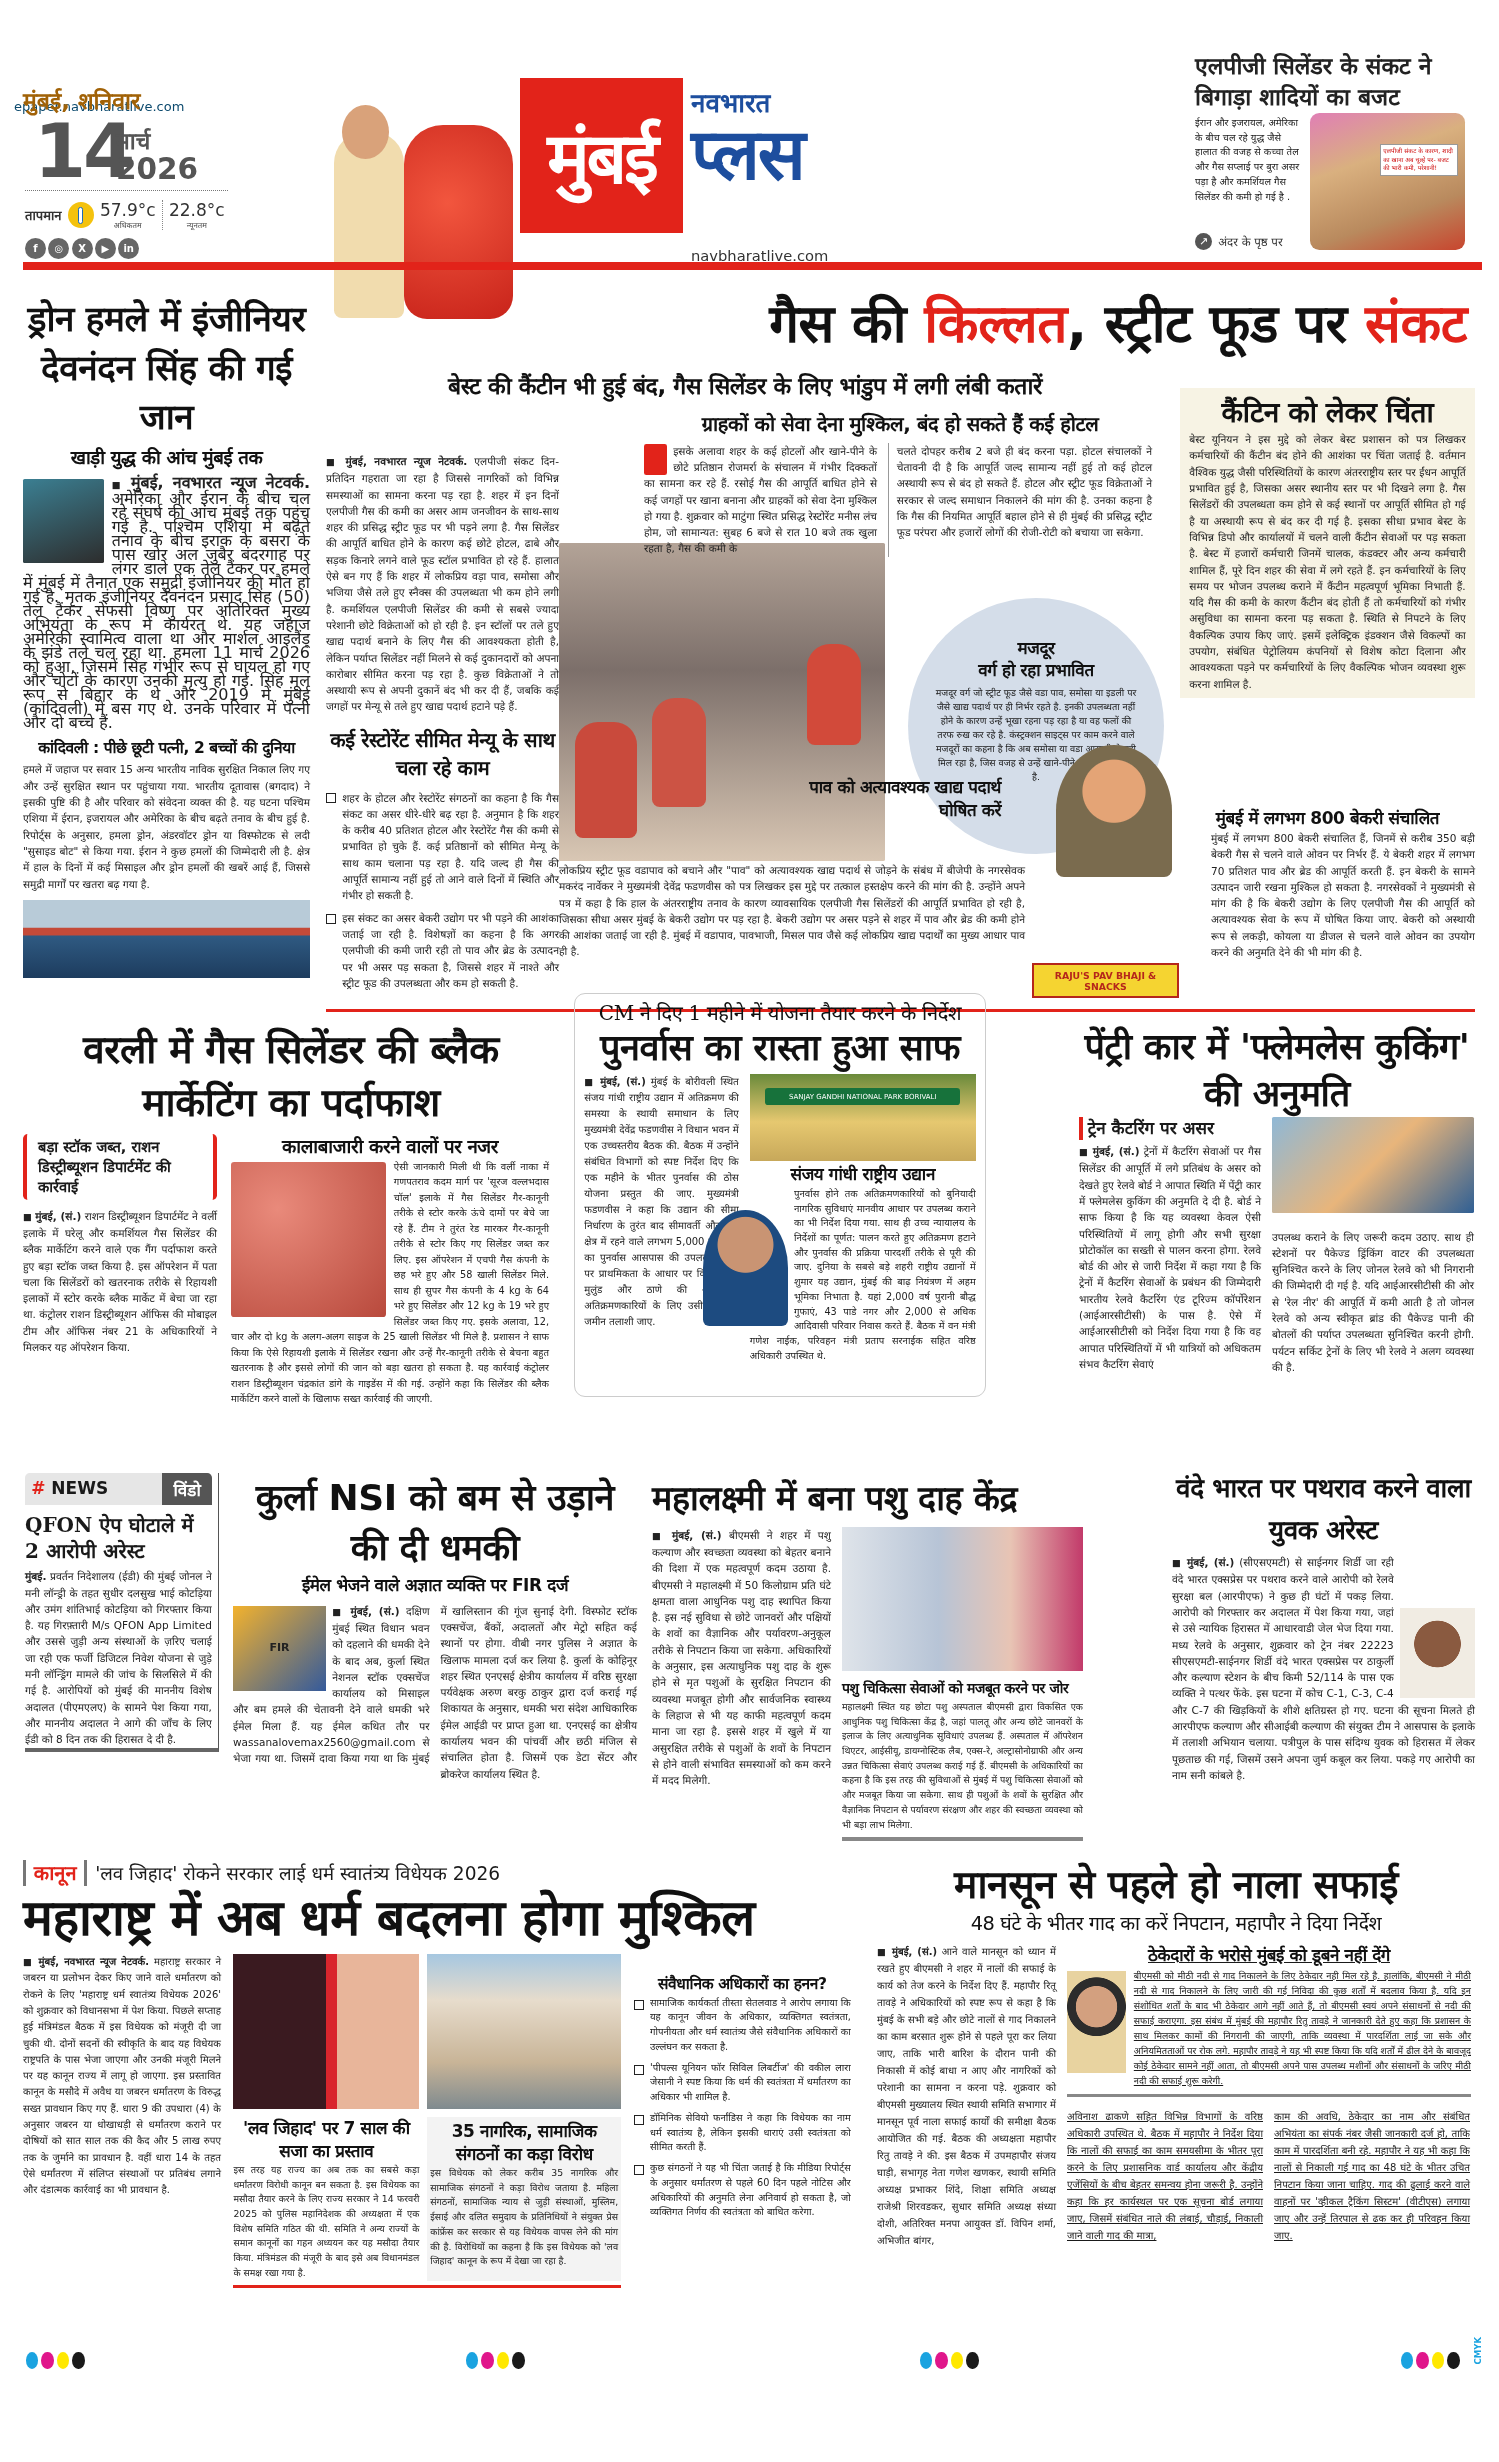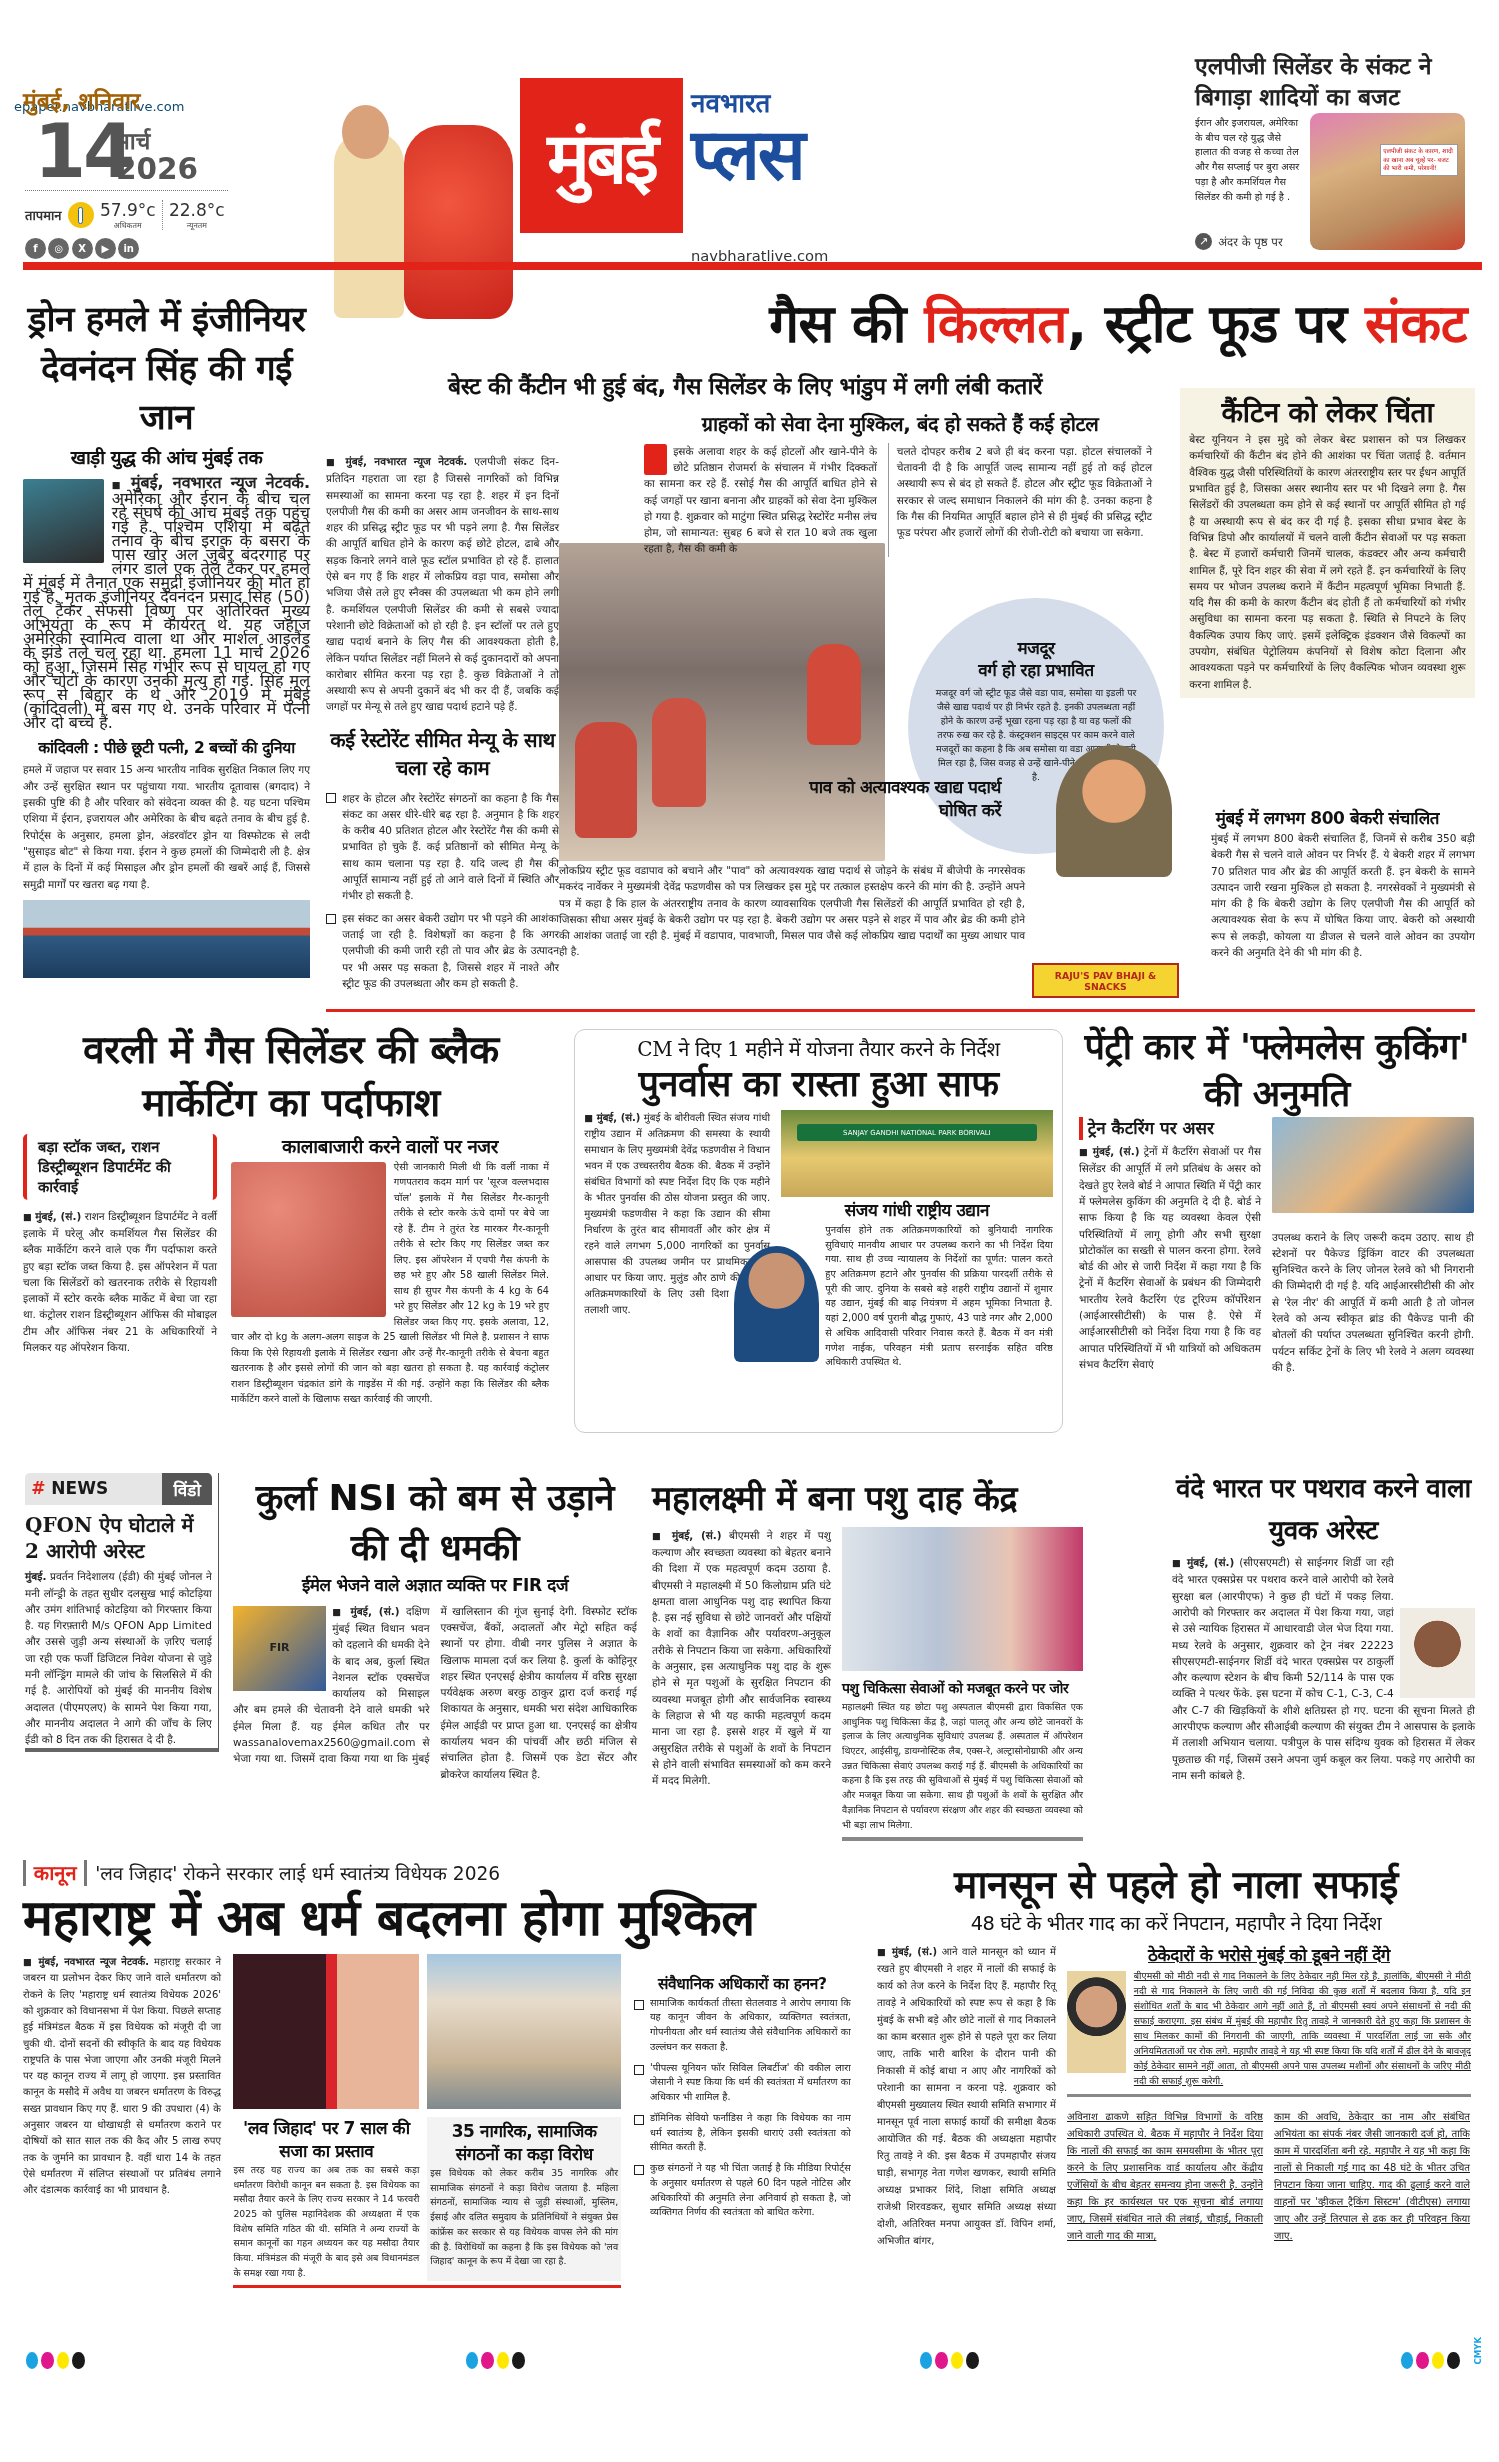--- a/index.html
+++ b/index.html
@@ -169,21 +169,21 @@
     <div style="width:318px;">
       <div class="hl" style="font-size:18.6px;line-height:25px;">कालाबाजारी करने वालों पर नजर</div>
       <div class="body-text small" style="font-size:9.7px;line-height:15.5px;">
         <span style="float:left;width:155px;height:155px;margin:3.1px 7.8px 3.1px 0;background:radial-gradient(circle at 30% 30%,#e98a7b,#b8493c);border-radius:3.1px;"></span>
         <span>ऐसी जानकारी मिली थी कि वर्ली नाका में गणपतराव कदम मार्ग पर 'सूरज वल्लभदास चॉल' इलाके में गैस सिलेंडर गैर-कानूनी तरीके से स्टोर करके ऊंचे दामों पर बेचे जा रहे हैं. टीम ने तुरंत रेड मारकर गैर-कानूनी तरीके से स्टोर किए गए सिलेंडर जब्त कर लिए. इस ऑपरेशन में एचपी गैस कंपनी के छह भरे हुए और 58 खाली सिलेंडर मिले. साथ ही सुपर गैस कंपनी के 4 kg के 64 भरे हुए सिलेंडर और 12 kg के 19 भरे हुए सिलेंडर जब्त किए गए. इसके अलावा, 12, चार और दो kg के अलग-अलग साइज के 25 खाली सिलेंडर भी मिले है. प्रशासन ने साफ किया कि ऐसे रिहायशी इलाके में सिलेंडर रखना और उन्हें गैर-कानूनी तरीके से बेचना बहुत खतरनाक है और इससे लोगों की जान को बड़ा खतरा हो सकता है. यह कार्रवाई कंट्रोलर राशन डिस्ट्रीब्यूशन चंद्रकांत डांगे के गाइडेंस में की गई. उन्होंने कहा कि सिलेंडर की ब्लैक मार्केटिंग करने वालों के खिलाफ सख्त कार्रवाई की जाएगी.</span>
       </div>
     </div>
   </div>
 </div>
 
-<div class="abs rounded-box" style="left:574px;top:1029px;width:489px;height:404px;padding:6.2px 9.3px;">
+<div class="abs rounded-box" style="left:574px;top:993px;width:412px;height:404px;padding:6.2px 9.3px;">
   <div class="hl serif" style="font-size:20px;line-height:26px;font-weight:normal;">CM ने दिए 1 महीने में योजना तैयार करने के निर्देश</div>
   <div class="hl" style="font-size:36px;line-height:43px;">पुनर्वास का रास्ता हुआ साफ</div>
   <div style="display:flex;gap:11px;margin-top:4.7px;">
     <div class="body-text small" style="width:186px;font-size:10px;line-height:16px;">
       <span class="byline">मुंबई, (सं.)</span>
       <span>मुंबई के बोरीवली स्थित संजय गांधी राष्ट्रीय उद्यान में अतिक्रमण की समस्या के स्थायी समाधान के लिए मुख्यमंत्री देवेंद्र फडणवीस ने विधान भवन में एक उच्चस्तरीय बैठक की. बैठक में उन्होंने संबंधित विभागों को स्पष्ट निर्देश दिए कि एक महीने के भीतर पुनर्वास की ठोस योजना प्रस्तुत की जाए. मुख्यमंत्री फडणवीस ने कहा कि उद्यान की सीमा निर्धारण के तुरंत बाद सीमावर्ती और कोर क्षेत्र में रहने वाले लगभग 5,000 नागरिकों का पुनर्वास आसपास की उपलब्ध जमीन पर प्राथमिकता के आधार पर किया जाए. मुलुंड और ठाणे की ओर के अतिक्रमणकारियों के लिए उसी दिशा में जमीन तलाशी जाए.</span>
     </div>
     <div style="width:272px;">
       <div style="height:87px;background:linear-gradient(180deg,#6a8a3b 0%,#e6c870 55%,#c7a85a 100%);position:relative;">
         <div class="abs" style="left:15.5px;top:14px;right:15.5px;background:#17723b;color:#fff;font-size:7px;padding:4.7px;text-align:center;border-radius:3.1px;">SANJAY GANDHI NATIONAL PARK BORIVALI</div>

